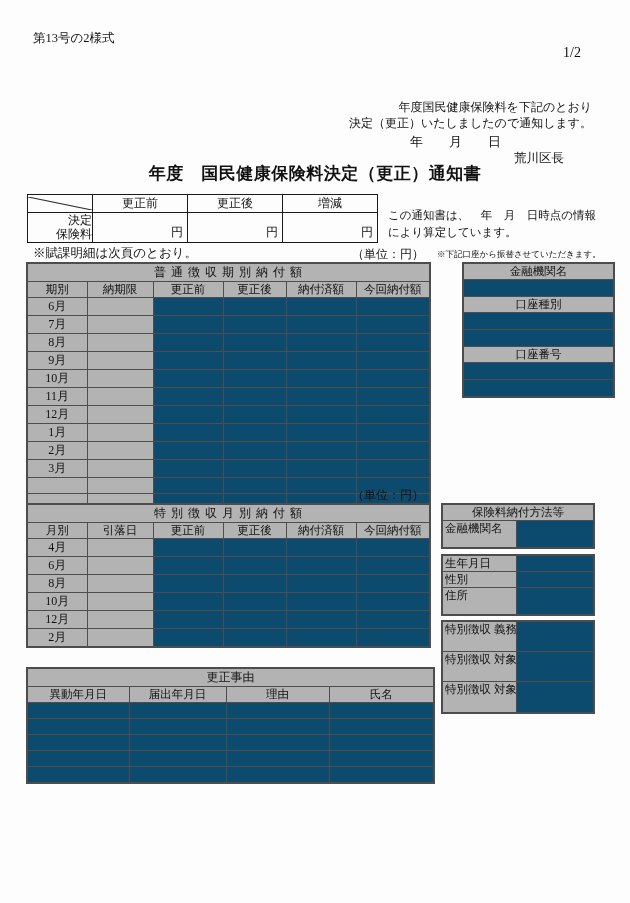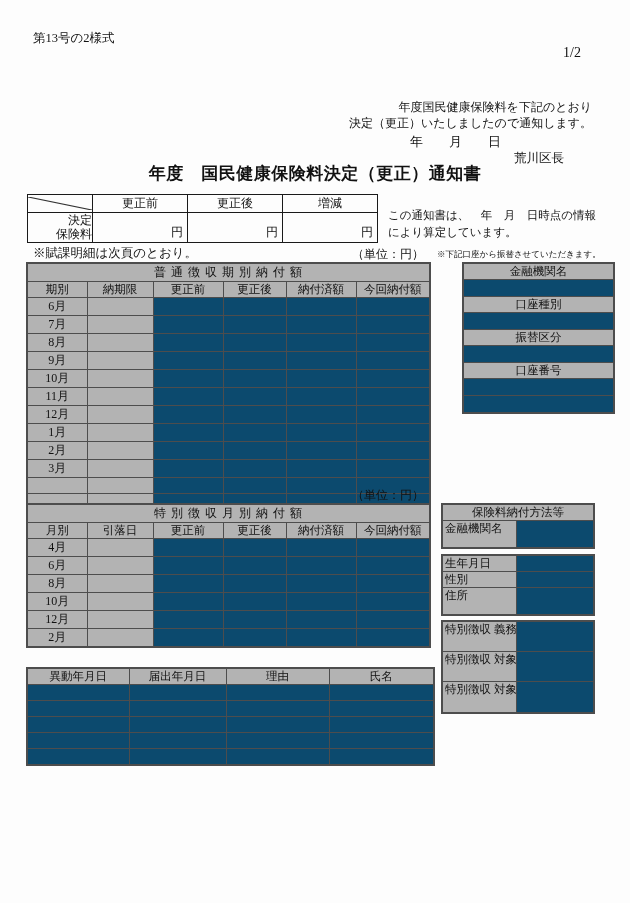--- a/index.html
+++ b/index.html
@@ -244,23 +244,20 @@
           </tr>
           <tr style="height:16px">
             <td></td>
           </tr>
           <tr style="height:14px">
             <td class="g c hd">口座種別</td>
           </tr>
           <tr style="height:16px">
             <td></td>
           </tr>
-          <tr style="height:14px">
-            <td class="g c hd">振替区分</td>
-          </tr>
           <tr style="height:16px">
             <td></td>
           </tr>
           <tr style="height:14px">
             <td class="g c hd">口座番号</td>
           </tr>
           <tr style="height:16px">
             <td></td>
           </tr>
           <tr style="height:16px">
@@ -408,20 +405,23 @@
 
   <div class="t-reason">
       <table class="grid" style="width:407px">
         <colgroup>
           <col style="width:102px">
           <col style="width:97px">
           <col style="width:103px">
           <col style="width:105px">
         </colgroup>
         <tbody>
+          <tr style="height:15px">
+            <td colspan="4" class="g c">更正事由</td>
+          </tr>
           <tr style="height:14px">
             <td class="g c hd">異動年月日</td>
             <td class="g c hd">届出年月日</td>
             <td class="g c hd">理由</td>
             <td class="g c hd">氏名</td>
           </tr>
           <tr style="height:15px">
             <td></td>
             <td></td>
             <td></td>

